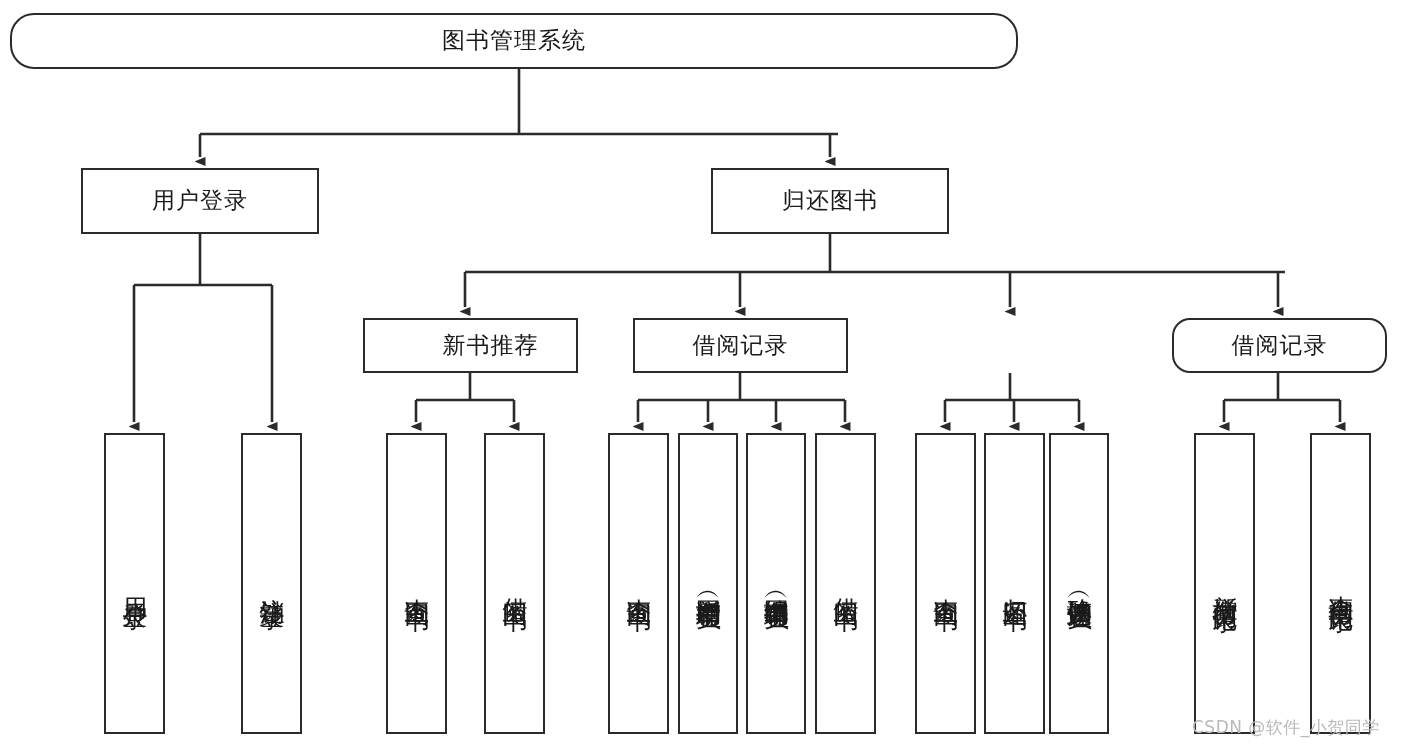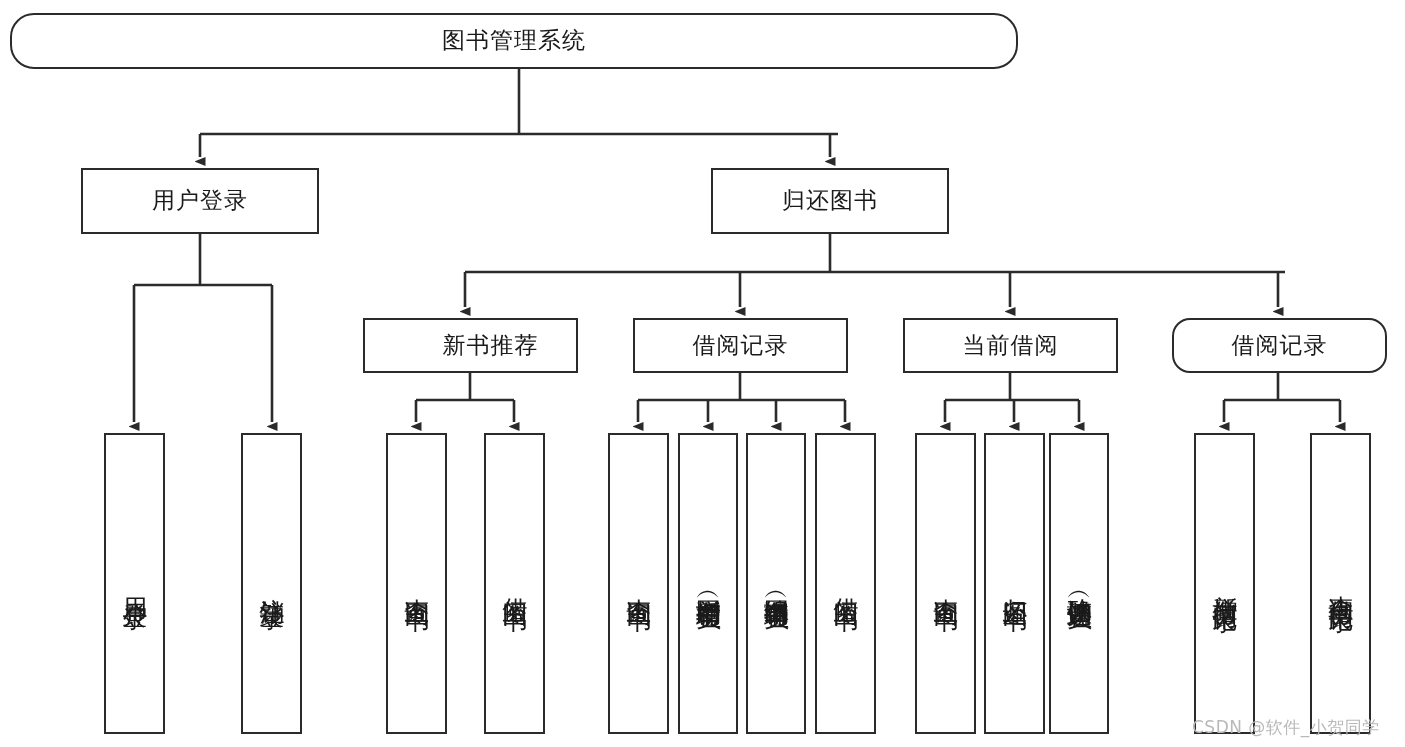--- a/index.html
+++ b/index.html
@@ -136,23 +136,20 @@
   <div class="node h" style="left:711px; top:168px; width:238px; height:66px;">
     <span class="label">归还图书</span>
   </div>
 
   <div class="node h" style="left:363px; top:318px; width:215px; height:55px;padding-left:40px;">
     <span class="label">新书推荐</span>
   </div>
   <div class="node h" style="left:633px; top:318px; width:215px; height:55px;">
     <span class="label">借阅记录</span>
   </div>
-  <div class="node h" style="left:903px; top:318px; width:215px; height:55px;">
-    <span class="label">当前借阅</span>
-  </div>
   <div class="node h" style="left:1172px; top:318px; width:215px; height:55px;border-radius:18px;">
     <span class="label">借阅记录</span>
   </div>
 
   <div class="node v" style="left:104px; top:433px; width:61px; height:301px;">
     <span class="label">用户登录</span>
   </div>
   <div class="node v" style="left:241px; top:433px; width:61px; height:301px;">
     <span class="label">注销登录</span>
   </div>

